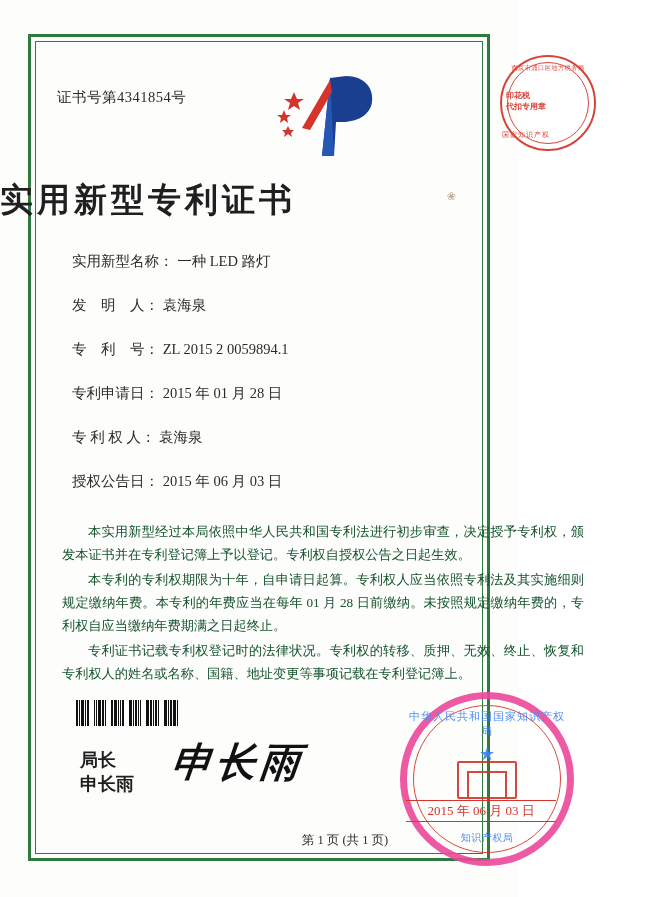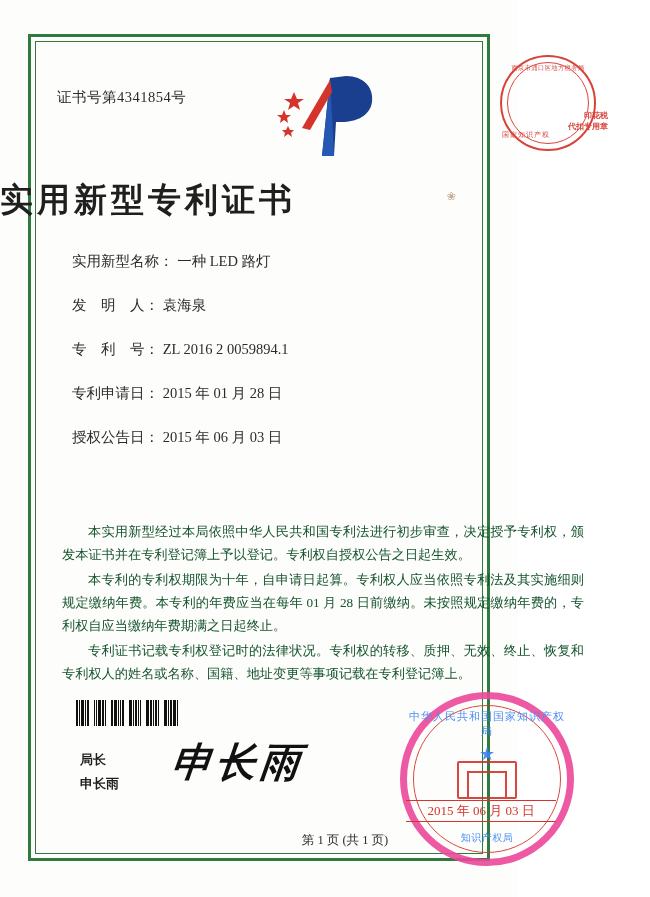--- a/index.html
+++ b/index.html
@@ -83,28 +83,27 @@
     position: absolute;
     left: 0; top: 7px;
     width: 100%;
     text-align: center;
     font-size: 6.5px;
     letter-spacing: 0.5px;
     transform: scaleX(0.95);
   }
   .seal-top .seal-mid {
     position: absolute;
-    left: 14px;
+    left: 4px;
     top: 33px;
     width: 100%;
-    text-align: right;
+    text-align: left;
     font-size: 8px;
     line-height: 11px;
     font-weight: bold;
-    margin-top: 20px;
   }
   .seal-top .seal-bottom-text {
     position: absolute;
     left: 0;
     bottom: 9px;
     width: 100%;
     font-size: 7px;
     letter-spacing: 1px;
   }
 
@@ -185,21 +184,21 @@
     vertical-align: top;
   }
   .barcode span.w2 { width: 2px; }
   .barcode span.w3 { width: 3px; }
 
   
   .sig-label {
     position: absolute;
     left: 80px;
     top: 748px;
-    font-size: 13px;
+    font-size: 18px;
     line-height: 24px;
     font-weight: bold;
     color: #1f1f1f;
   }
   .sig-script {
     position: absolute;
     left: 172px;
     top: 735px;
     font-size: 40px;
     font-family: "DejaVu Serif", serif;
@@ -333,25 +332,29 @@
     <div class="field-row">
       <span class="field-label">实用新型名称：</span>
       <span class="field-value">一种 LED 路灯</span>
     </div>
     <div class="field-row">
       <span class="field-label">发　明　人：</span>
       <span class="field-value">袁海泉</span>
     </div>
     <div class="field-row">
       <span class="field-label">专　利　号：</span>
-      <span class="field-value">ZL 2016 2 0059894.1</span>
+      <span class="field-value">ZL 2015 2 0059894.1</span>
     </div>
     <div class="field-row">
       <span class="field-label">专利申请日：</span>
       <span class="field-value">2015 年 01 月 28 日</span>
+    </div>
+    <div class="field-row">
+      <span class="field-label">专 利 权 人：</span>
+      <span class="field-value">袁海泉</span>
     </div>
     <div class="field-row">
       <span class="field-label">授权公告日：</span>
       <span class="field-value">2015 年 06 月 03 日</span>
     </div>
   </div>
 
   <div class="paragraphs">
     <p>本实用新型经过本局依照中华人民共和国专利法进行初步审查，决定授予专利权，颁发本证书并在专利登记簿上予以登记。专利权自授权公告之日起生效。</p>
     <p>本专利的专利权期限为十年，自申请日起算。专利权人应当依照专利法及其实施细则规定缴纳年费。本专利的年费应当在每年 01 月 28 日前缴纳。未按照规定缴纳年费的，专利权自应当缴纳年费期满之日起终止。</p>

